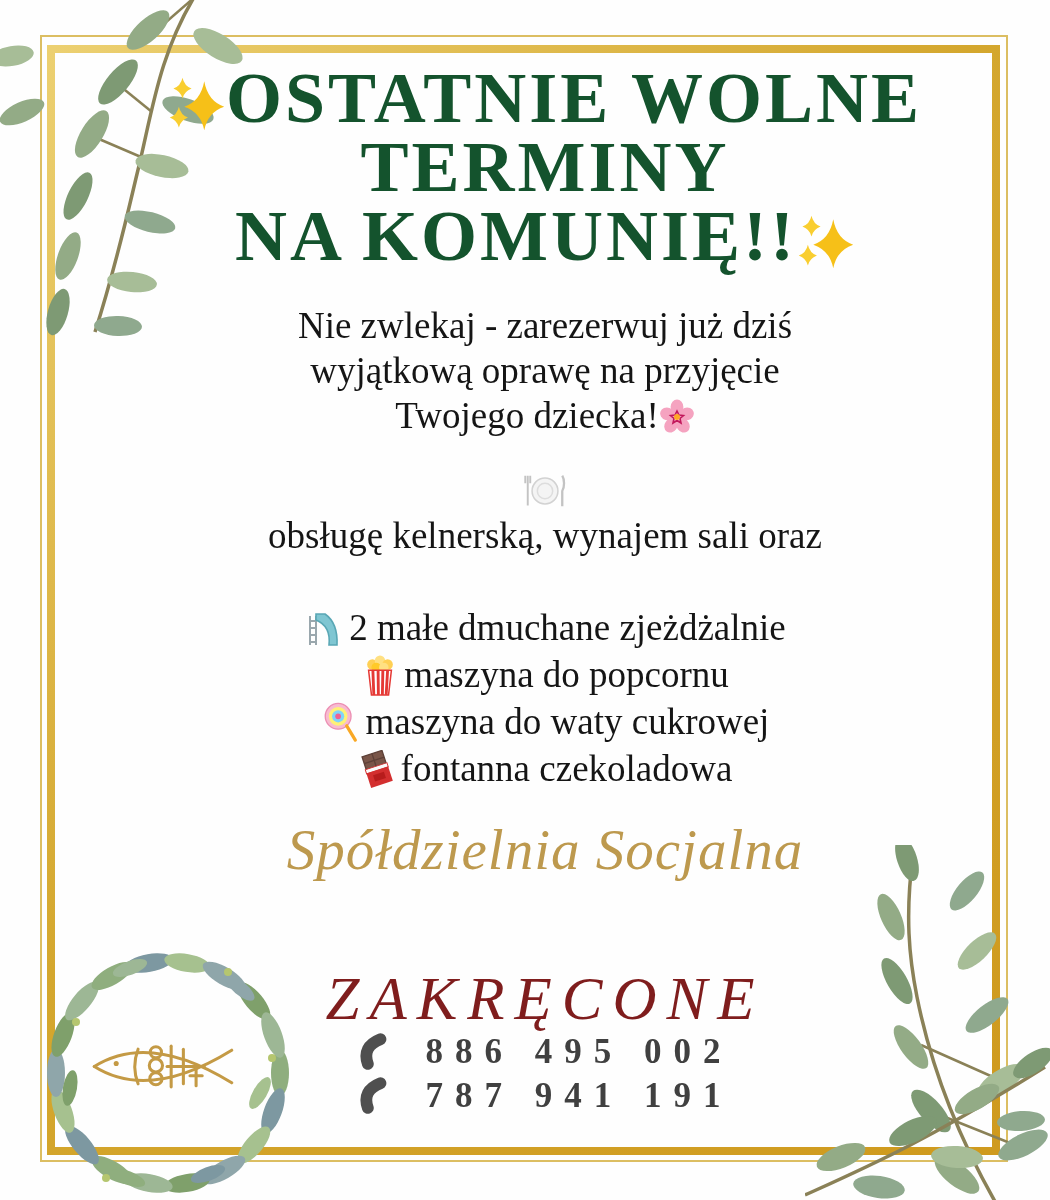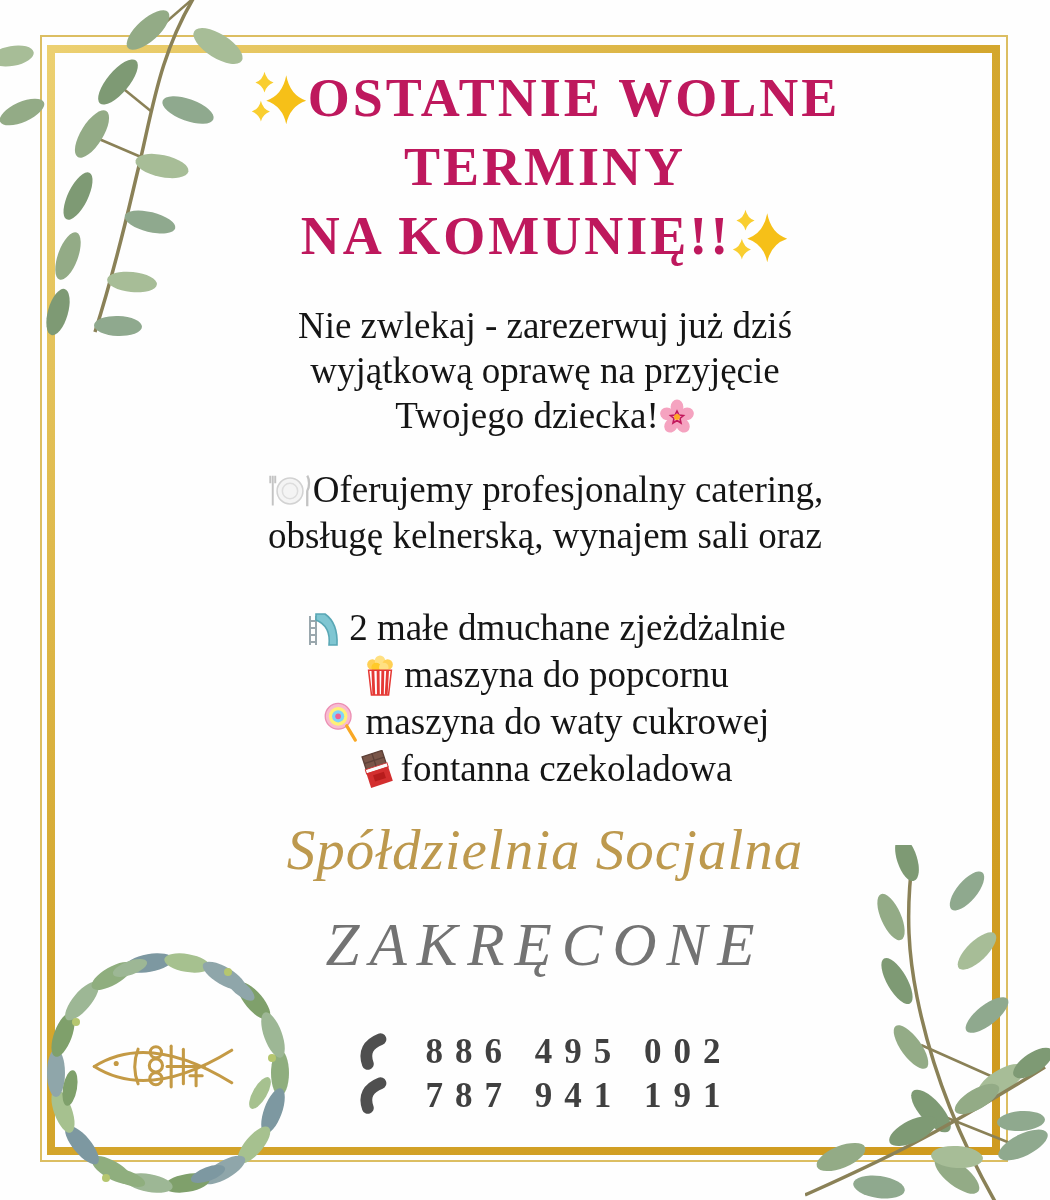--- a/index.html
+++ b/index.html
@@ -13,27 +13,27 @@
     border:2px solid #dcbe62;pointer-events:none;
   }
   .frame-thick{
     position:absolute;top:45px;left:47px;right:50px;bottom:45px;
     border:8px solid #d2a42c;
     border-image:linear-gradient(135deg,#ecd071,#d4a72e 45%,#cf9a1e) 1;
     pointer-events:none;
   }
   .content{position:absolute;inset:0;text-align:center;}
   .block{position:absolute;left:50px;right:10px;}
-  .t1{top:64px;font-weight:bold;font-size:54px;line-height:69px;letter-spacing:3px;color:#be185d;}
+  .t1{top:64px;font-weight:bold;font-size:72px;line-height:69px;letter-spacing:3px;color:#14532d;}
   .sub{top:303px;font-size:37px;line-height:45px;}
   .offer{top:467px;font-size:37px;line-height:46px;}
   .attr{top:604px;font-size:37px;}
   .attr-row{display:flex;justify-content:center;align-items:center;line-height:47px;height:47px;gap:5px;}
   .brand1{top:795px;font-style:italic;font-size:57px;line-height:110px;color:#bd994e;letter-spacing:1px;}
-  .brand2{top:897px;font-style:italic;font-size:61px;line-height:95px;color:#737373;letter-spacing:10px;}
+  .brand2{top:951px;font-style:italic;font-size:61px;line-height:95px;color:#7f1d1d;letter-spacing:10px;}
   .phones{top:1030px;}
   .phone-row{display:flex;justify-content:center;align-items:center;gap:28px;height:44px;}
   .phone-num{font-weight:bold;font-size:35px;letter-spacing:12px;color:#404040;}
   .inline-icon{display:inline-block;vertical-align:-10px;}
   .deco{position:absolute;pointer-events:none;}
 </style>
 </head>
 <body>
 
 <div class="poster">
@@ -177,21 +177,21 @@
       </div>
     </div>
 
     <div class="block offer">
       <div>
         <svg class="inline-icon" style="vertical-align:-9px" width="46" height="40" viewBox="0 0 48 40">
           <circle cx="24" cy="20" r="13.5" fill="#f4f4f4" stroke="#d2d2d2" stroke-width="1.6"></circle>
           <circle cx="24" cy="20" r="8" fill="none" stroke="#dddddd" stroke-width="1.6"></circle>
           <path d="M6 5 L6 35 M3.4 4 L3.4 12 M8.6 4 L8.6 12 M6 4 L6 12" stroke="#c3c3c3" stroke-width="2" fill="none"></path>
           <path d="M42 4 C44.5 8 44.5 16 42 20 L42 36" stroke="#c3c3c3" stroke-width="2.4" fill="none"></path>
-        </svg><span>Oferujemy profesjonalny catering,</span>
+        </svg>
       </div>
       <div>obsługę kelnerską, wynajem sali oraz</div>
     </div>
 
     <div class="block attr">
       <div class="attr-row">
         <svg width="40" height="40" viewBox="0 0 40 40">
           <path d="M6 8 L6 37 M12 8 L12 37 M6 13 L12 13 M6 20 L12 20 M6 27 L12 27 M6 34 L12 34" stroke="#9aa7ad" stroke-width="2" fill="none"></path>
           <path d="M12 6 L21 6 Q34 15 33 37 L25 37 Q27 18 12 12 Z" fill="#7fc6d2" stroke="#59a7b5" stroke-width="1.6"></path>
         </svg>

